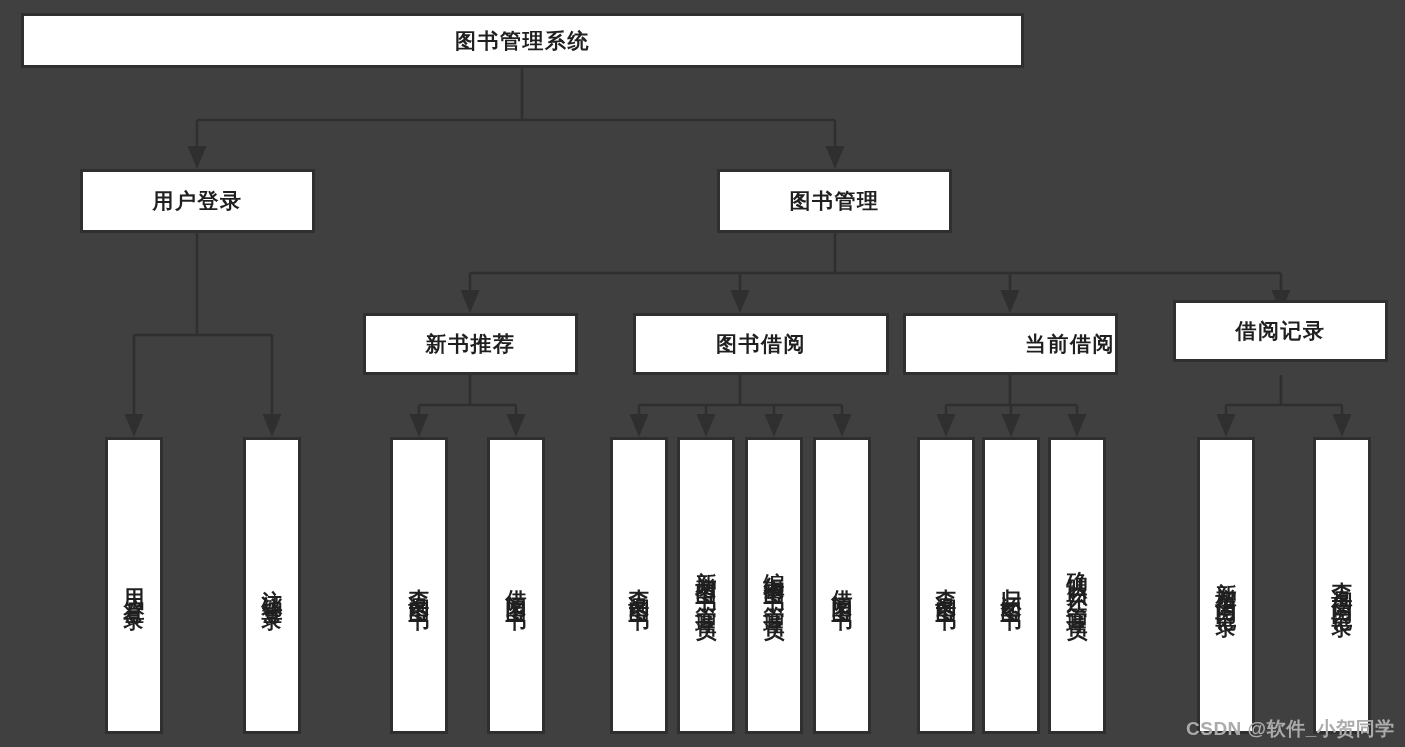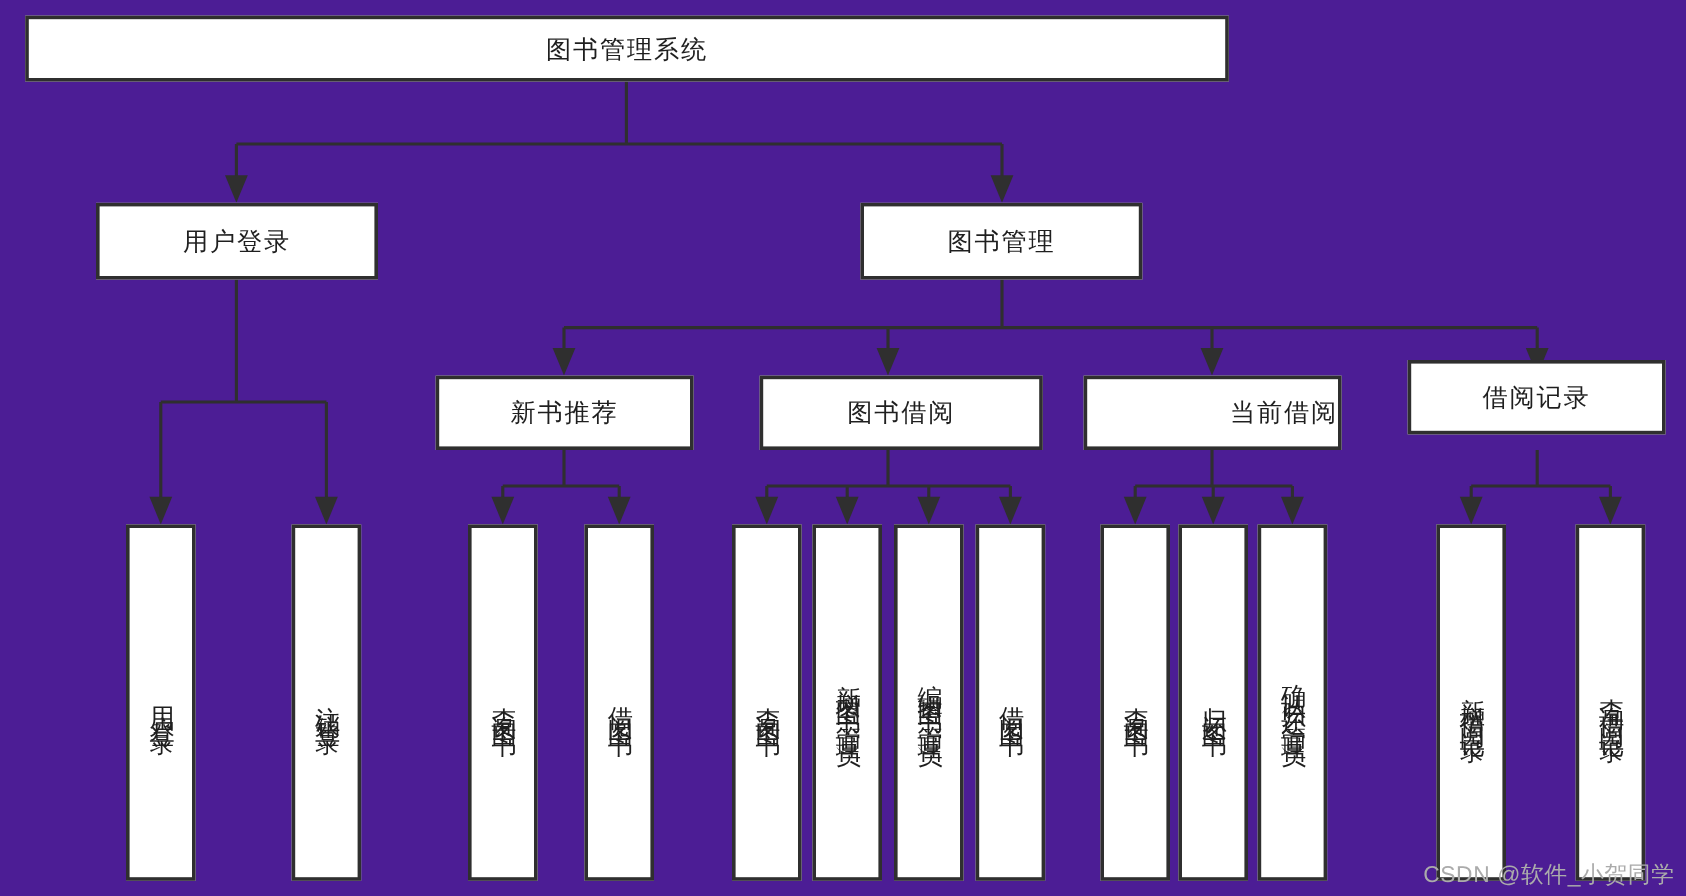--- a/index.html
+++ b/index.html
@@ -1,19 +1,20 @@
 <!DOCTYPE html>
 <html><head>
 <meta charset="utf-8">
 <style>
   html,body { margin:0; padding:0; background:#ffffff; }
   .stage {
-    position:relative; width:1405px; height:747px; background:#4c1d95;
+    position:relative; width:1405px; height:747px; background:#404040;
     font-family:"Liberation Sans","DejaVu Sans",sans-serif; color:#1f1f1f;
     overflow:hidden;
+    font-weight:bold;
   }
   .edges { position:absolute; left:0; top:0; width:1405px; height:747px; }
   .node {
     position:absolute; box-sizing:border-box; background:#ffffff;
     border:3px solid #2f2f2f; display:flex; align-items:center; justify-content:center;
     text-align:center;
   }
   .hbox { font-size:21px; letter-spacing:1.5px; }
   .vbox .vtext {
     writing-mode:vertical-rl; text-orientation:mixed;
@@ -76,21 +77,21 @@
   <div class="node hbox" style="left:80px; top:169px; width:235px; height:64px;">
     <span>用户登录</span>
   </div>
   <div class="node hbox" style="left:363px; top:313px; width:215px; height:62px;">
     <span>新书推荐</span>
   </div>
 
   <div class="node hbox" style="left:717px; top:169px; width:235px; height:64px;">
     <span>图书管理</span>
   </div>
-  <div class="node hbox" style="left:633px; top:313px; width:236px; height:62px;">
+  <div class="node hbox" style="left:633px; top:313px; width:256px; height:62px;">
     <span>图书借阅</span>
   </div>
   <div class="node hbox" style="left:903px; top:313px; width:215px; height:62px;justify-content:flex-end;">
     <span>当前借阅</span>
   </div>
   <div class="node hbox" style="left:1173px; top:300px; width:215px; height:62px;">
     <span>借阅记录</span>
   </div>
 
   <div class="node vbox" style="left:105px; top:437px; width:58px; height:297px;">

